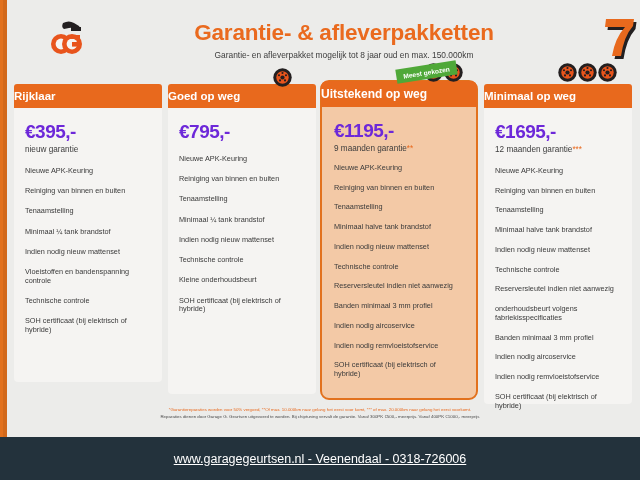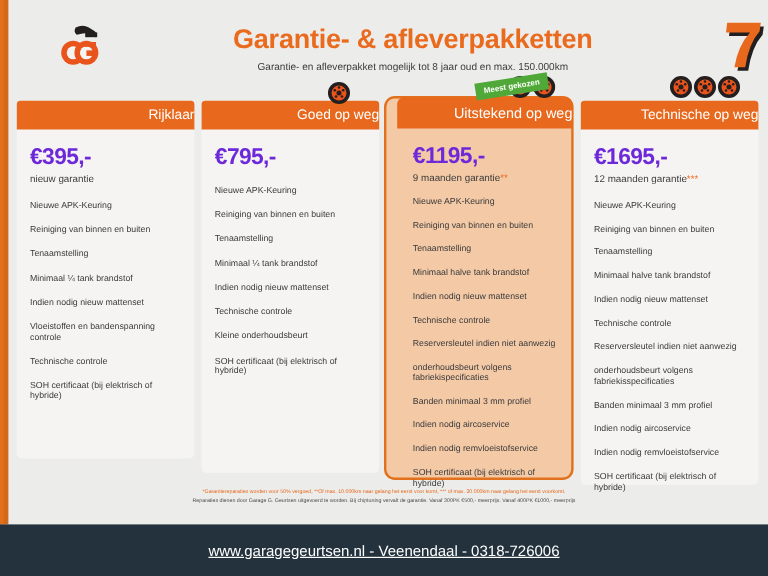--- a/index.html
+++ b/index.html
@@ -59,28 +59,27 @@
     border-radius:4px;
   }
   .col.c1 { left:14px;  width:148px; height:298px; }
   .col.c2 { left:168px; width:148px; height:310px; }
   .col.c3 {
     left:320px; width:158px; height:320px;
     background:#f3c9a6;
     border:2px solid #e2711d;
     border-radius:9px;
     top:-4px;
-    padding-left:10px;
   }
   .col.c4 { left:484px; width:148px; height:320px; }
 
   .col-head {
-    height:24px; line-height:24px; text-align:right;
+    height:24px; line-height:24px; text-align:left;
     background:#e8691d; color:#ffffff;
-    font-size:11.5px; font-weight:normal;
+    font-size:11.5px; font-weight:bold;
     border-radius:3px 3px 0 0;
   }
   .col.c3 .col-head {
     height:26px; line-height:26px; font-size:12px;
     border-radius:6px 6px 0 0;
     margin:-1px -1px 0 -1px;
   }
 
   .col-body { padding:14px 11px 0 11px; }
   .col.c3 .col-body { padding:14px 12px 0 12px; }
@@ -314,31 +313,30 @@
           <span>9 maanden garantie</span><span class="star">**</span>
         </div>
         <div class="feat-list">
             <div class="feat">Nieuwe APK-Keuring</div>
             <div class="feat">Reiniging van binnen en buiten</div>
             <div class="feat">Tenaamstelling</div>
             <div class="feat">Minimaal halve tank brandstof</div>
             <div class="feat">Indien nodig nieuw mattenset</div>
             <div class="feat">Technische controle</div>
             <div class="feat">Reserversleutel indien niet aanwezig</div>
-            <div class="feat">onderhoudsbeurt volgens fabriekispecificaties</div>
             <div class="feat">Banden minimaal 3 mm profiel</div>
             <div class="feat">Indien nodig aircoservice</div>
             <div class="feat">Indien nodig remvloeistofservice</div>
             <div class="feat">SOH certificaat (bij elektrisch of hybride)</div>
           </div>
       </div>
     </div>
 
     <div class="col c4">
-      <div class="col-head">Technische op weg</div>
+      <div class="col-head">Minimaal op weg</div>
       <div class="col-body">
         <div class="price">€1695,-</div>
         <div class="price-sub">
           <span>12 maanden garantie</span><span class="star">***</span>
         </div>
         <div class="feat-list">
             <div class="feat">Nieuwe APK-Keuring</div>
             <div class="feat">Reiniging van binnen en buiten</div>
             <div class="feat">Tenaamstelling</div>
             <div class="feat">Minimaal halve tank brandstof</div>

